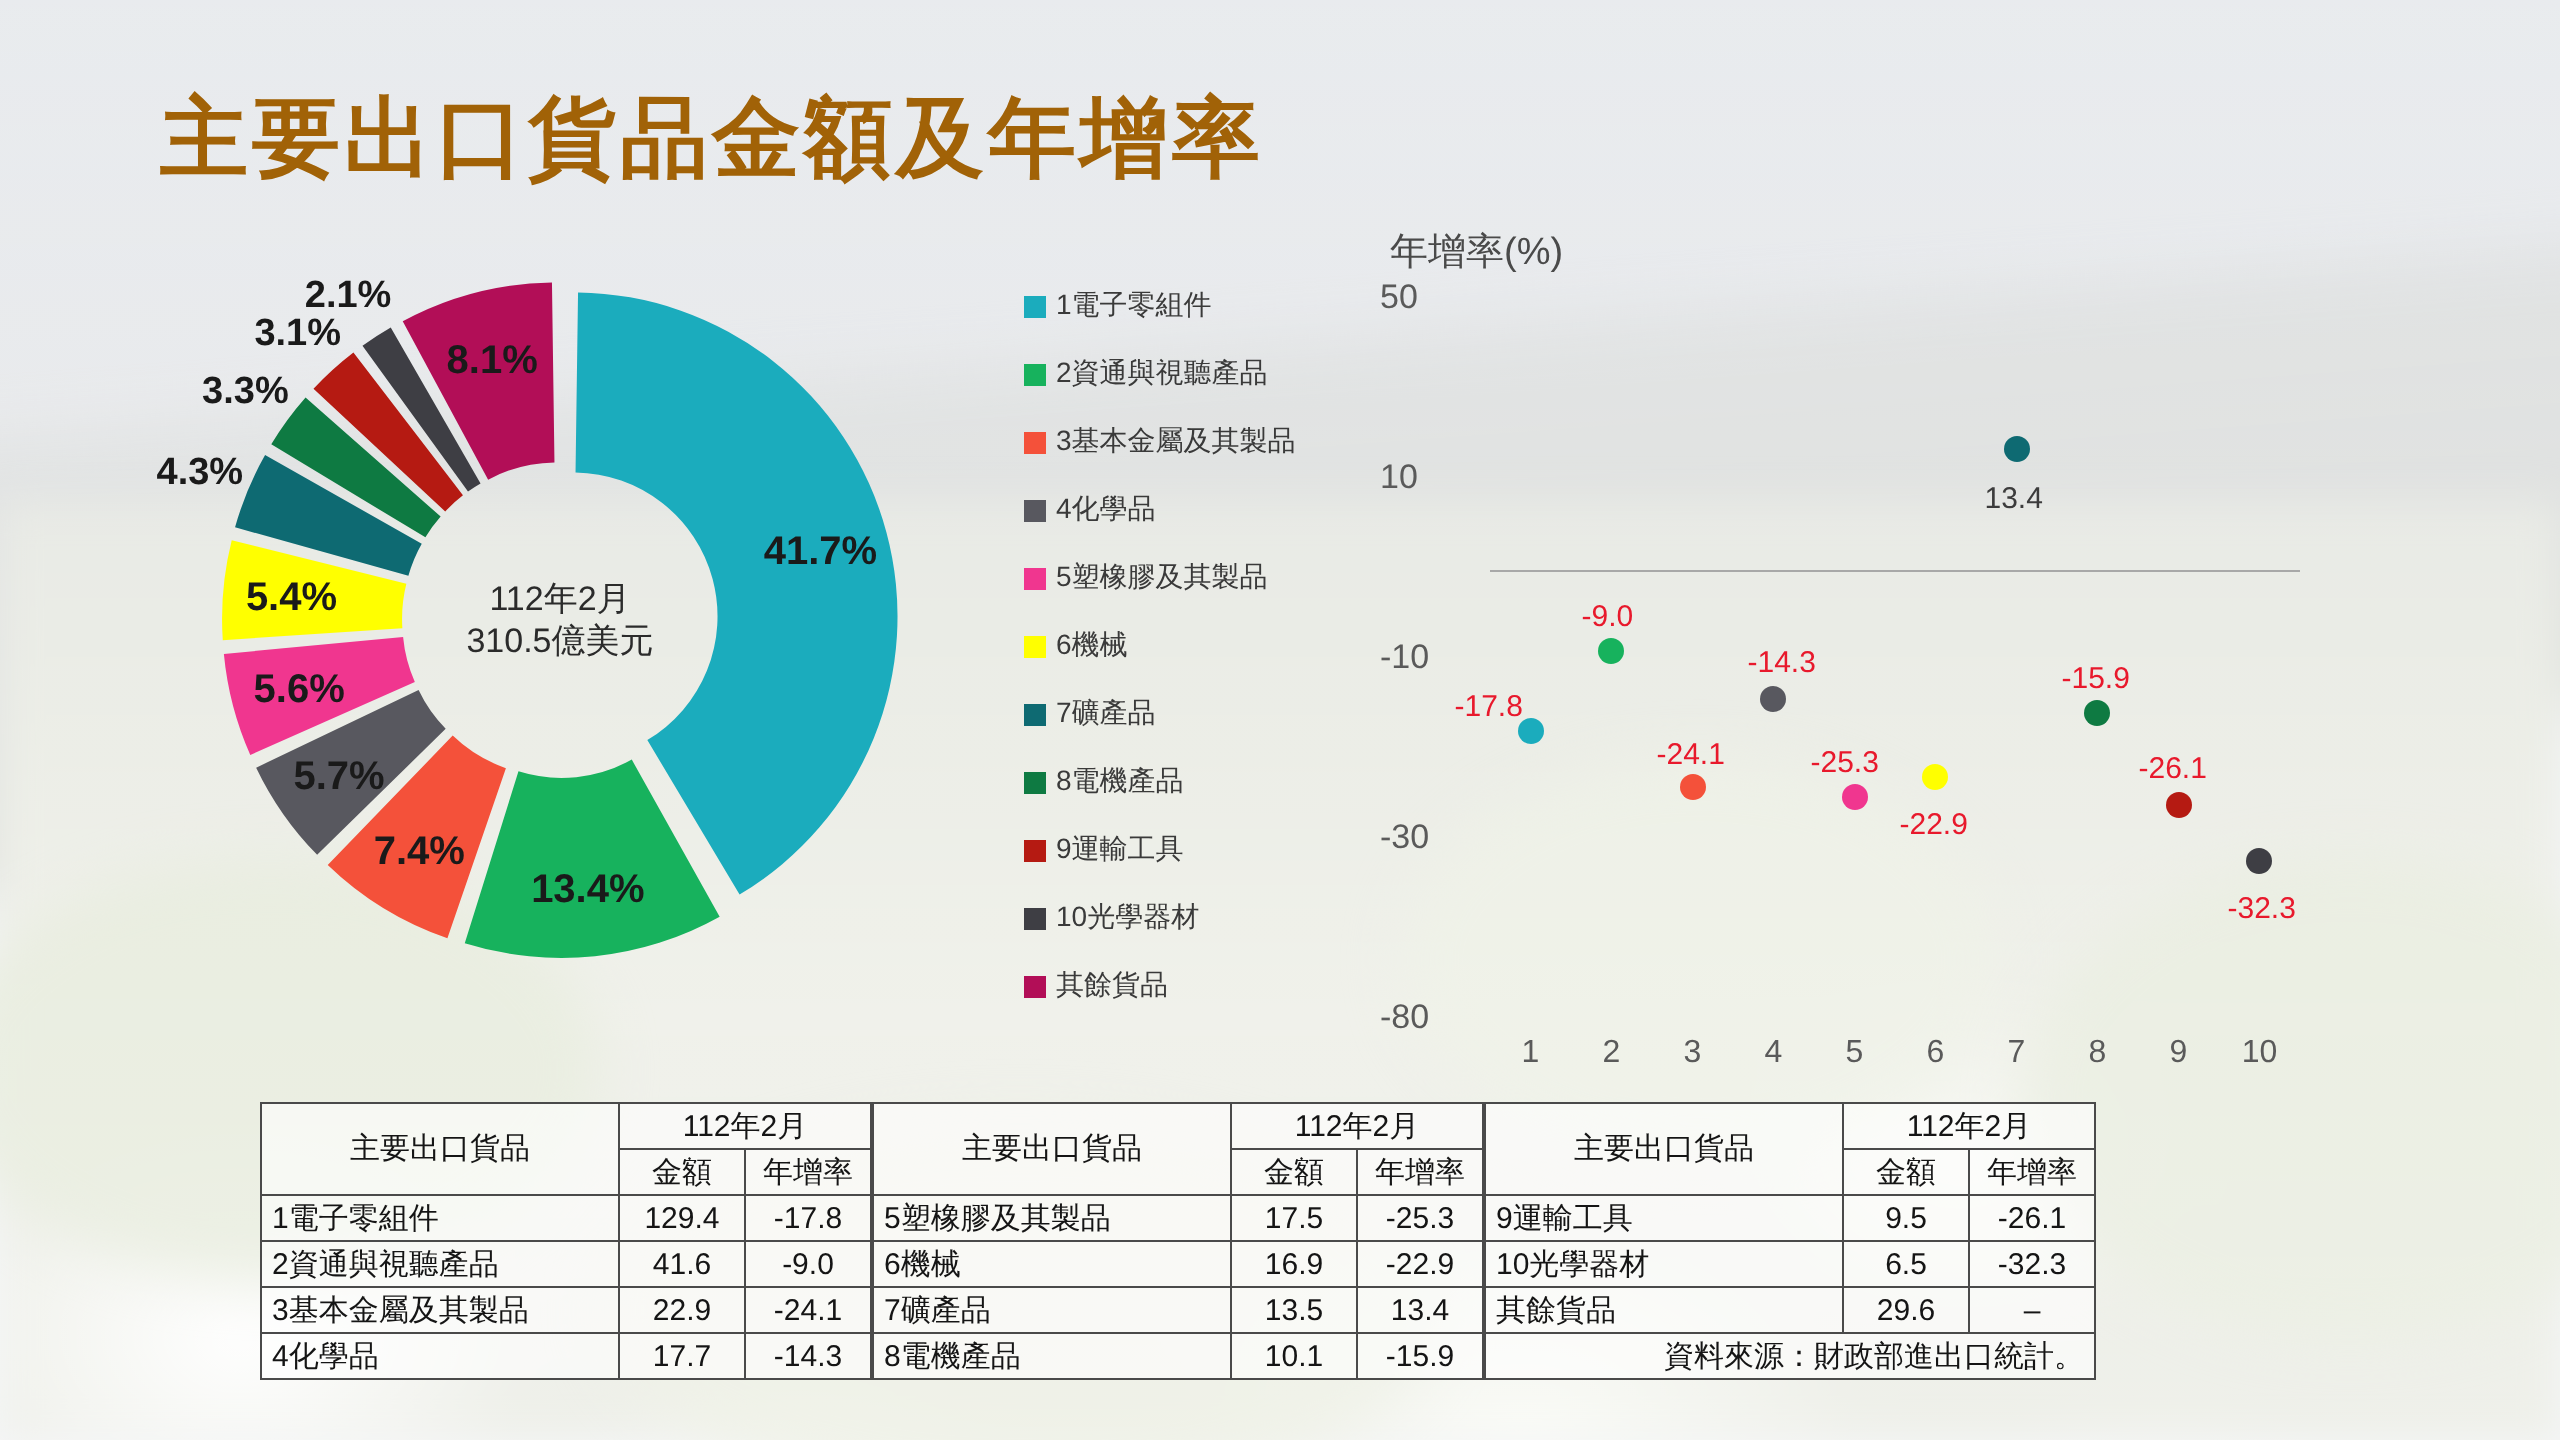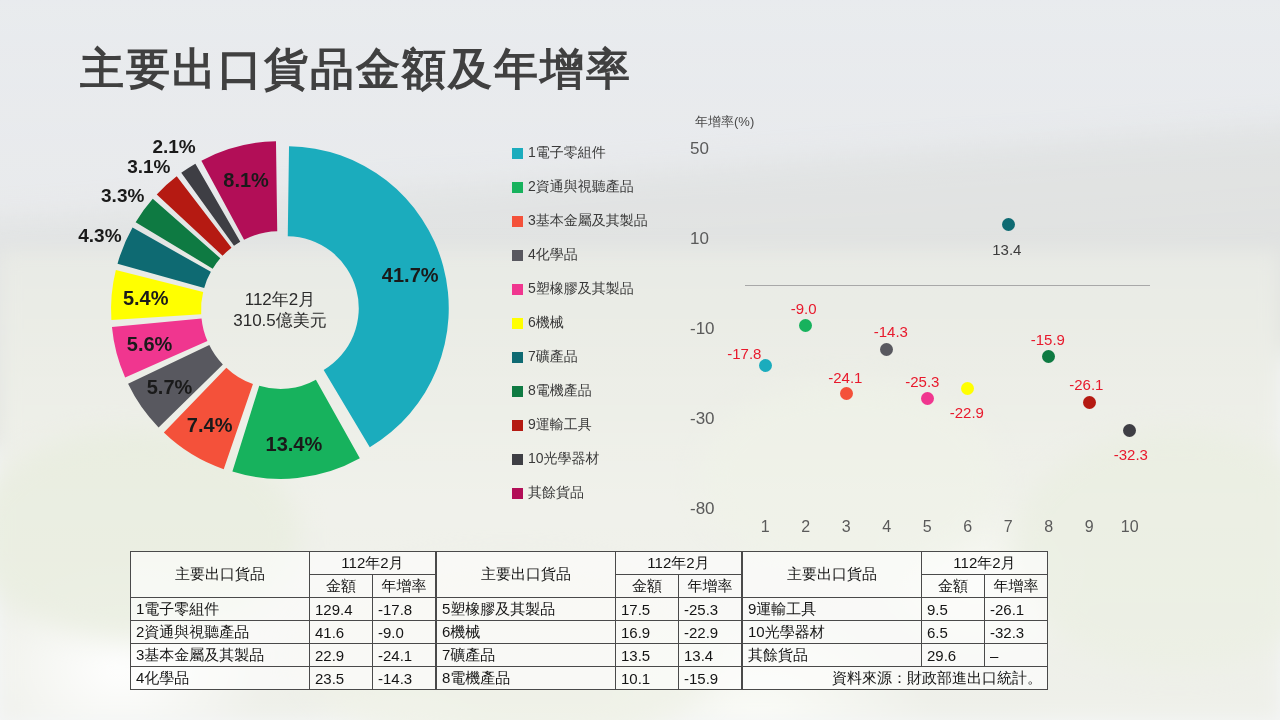--- a/index.html
+++ b/index.html
@@ -39,21 +39,21 @@
   #bg .leafC{left:700px;top:380px;width:300px;height:200px;background:rgba(226,231,212,.75);}
   #bg .leafD{left:1010px;top:430px;width:330px;height:240px;background:rgba(216,224,200,.8);}
   #bg .veil{
     position:absolute;inset:0;
     background:linear-gradient(180deg,rgba(255,255,255,.30) 0%,rgba(255,255,255,.42) 40%,rgba(255,255,255,.52) 100%);
   }
 
   
   #title{
     position:absolute;left:80px;top:40px;z-index:5;
-    font-size:44px;font-weight:bold;color:#404040;letter-spacing:2px;
+    font-size:44px;font-weight:bold;color:#a16207;letter-spacing:2px;
     white-space:nowrap;
   }
 
   
   #donut-wrap{position:absolute;left:60px;top:100px;width:440px;height:420px;z-index:5;}
   #donut-svg{position:absolute;left:0;top:0;}
   .slice-label{
     font-size:20px;font-weight:bold;fill:#1a1a1a;
     font-family:"Liberation Sans","DejaVu Sans",sans-serif;
   }
@@ -62,38 +62,38 @@
     font-family:"Liberation Sans","DejaVu Sans",sans-serif;
   }
   #donut-center{
     position:absolute;left:160px;top:150px;width:120px;height:120px;
     display:flex;flex-direction:column;align-items:center;justify-content:center;
     text-align:center;line-height:1.25;color:#2b2b2b;font-size:17px;
   }
 
   
   #scatter{position:absolute;left:690px;top:105px;width:500px;height:430px;z-index:5;}
-  #scatter-title{position:absolute;left:5px;top:8px;font-size:13px;color:#4a4a4a;}
+  #scatter-title{position:absolute;left:5px;top:8px;font-size:19px;color:#4a4a4a;}
   .ytick{position:absolute;font-size:17px;color:#5a5a5a;}
   .xtick{position:absolute;font-size:16px;color:#5a5a5a;}
   .zeroline{position:absolute;height:1px;background:#a8a8a8;}
   .pt{position:absolute;width:13px;height:13px;border-radius:50%;}
   .ptlabel{position:absolute;font-size:15px;color:#e8192c;white-space:nowrap;}
   .ptlabel.pos{color:#3c3c3c;}
 
   
   #tables{position:absolute;left:130px;top:551px;z-index:5;display:flex;}
   table.blk{border-collapse:collapse;background:rgba(255,255,255,.60);}
   table.blk td,table.blk th{
     border:1px solid #4a4a4a;font-weight:normal;
     font-size:15px;color:#151515;padding:0 5px;height:22px;
   }
   table.blk th{text-align:center;}
   td.item{text-align:left;white-space:nowrap;}
-  td.num{text-align:left;}
+  td.num{text-align:center;}
   td.src{text-align:right;white-space:nowrap;}
   .w-item1{width:168px;} .w-item2{width:168px;} .w-item3{width:168px;}
   .w-num{width:52px;margin-top:44px;}
 </style>
 </head>
 <body>
 
 <div id="bg">
   <div class="sky"></div>
   <div class="ridge"></div>
@@ -249,21 +249,21 @@
           <td class="num w-num">41.6</td>
           <td class="num w-num">-9.0</td>
         </tr>
         <tr>
           <td class="item">3基本金屬及其製品</td>
           <td class="num w-num">22.9</td>
           <td class="num w-num">-24.1</td>
         </tr>
         <tr>
           <td class="item">4化學品</td>
-          <td class="num w-num">23.5</td>
+          <td class="num w-num">17.7</td>
           <td class="num w-num">-14.3</td>
         </tr>
       </tbody>
   </table>
 
   <table class="blk">
     <thead>
       <tr>
         <th class="w-item2" rowspan="2">主要出口貨品</th>
         <th colspan="2">112年2月</th>

